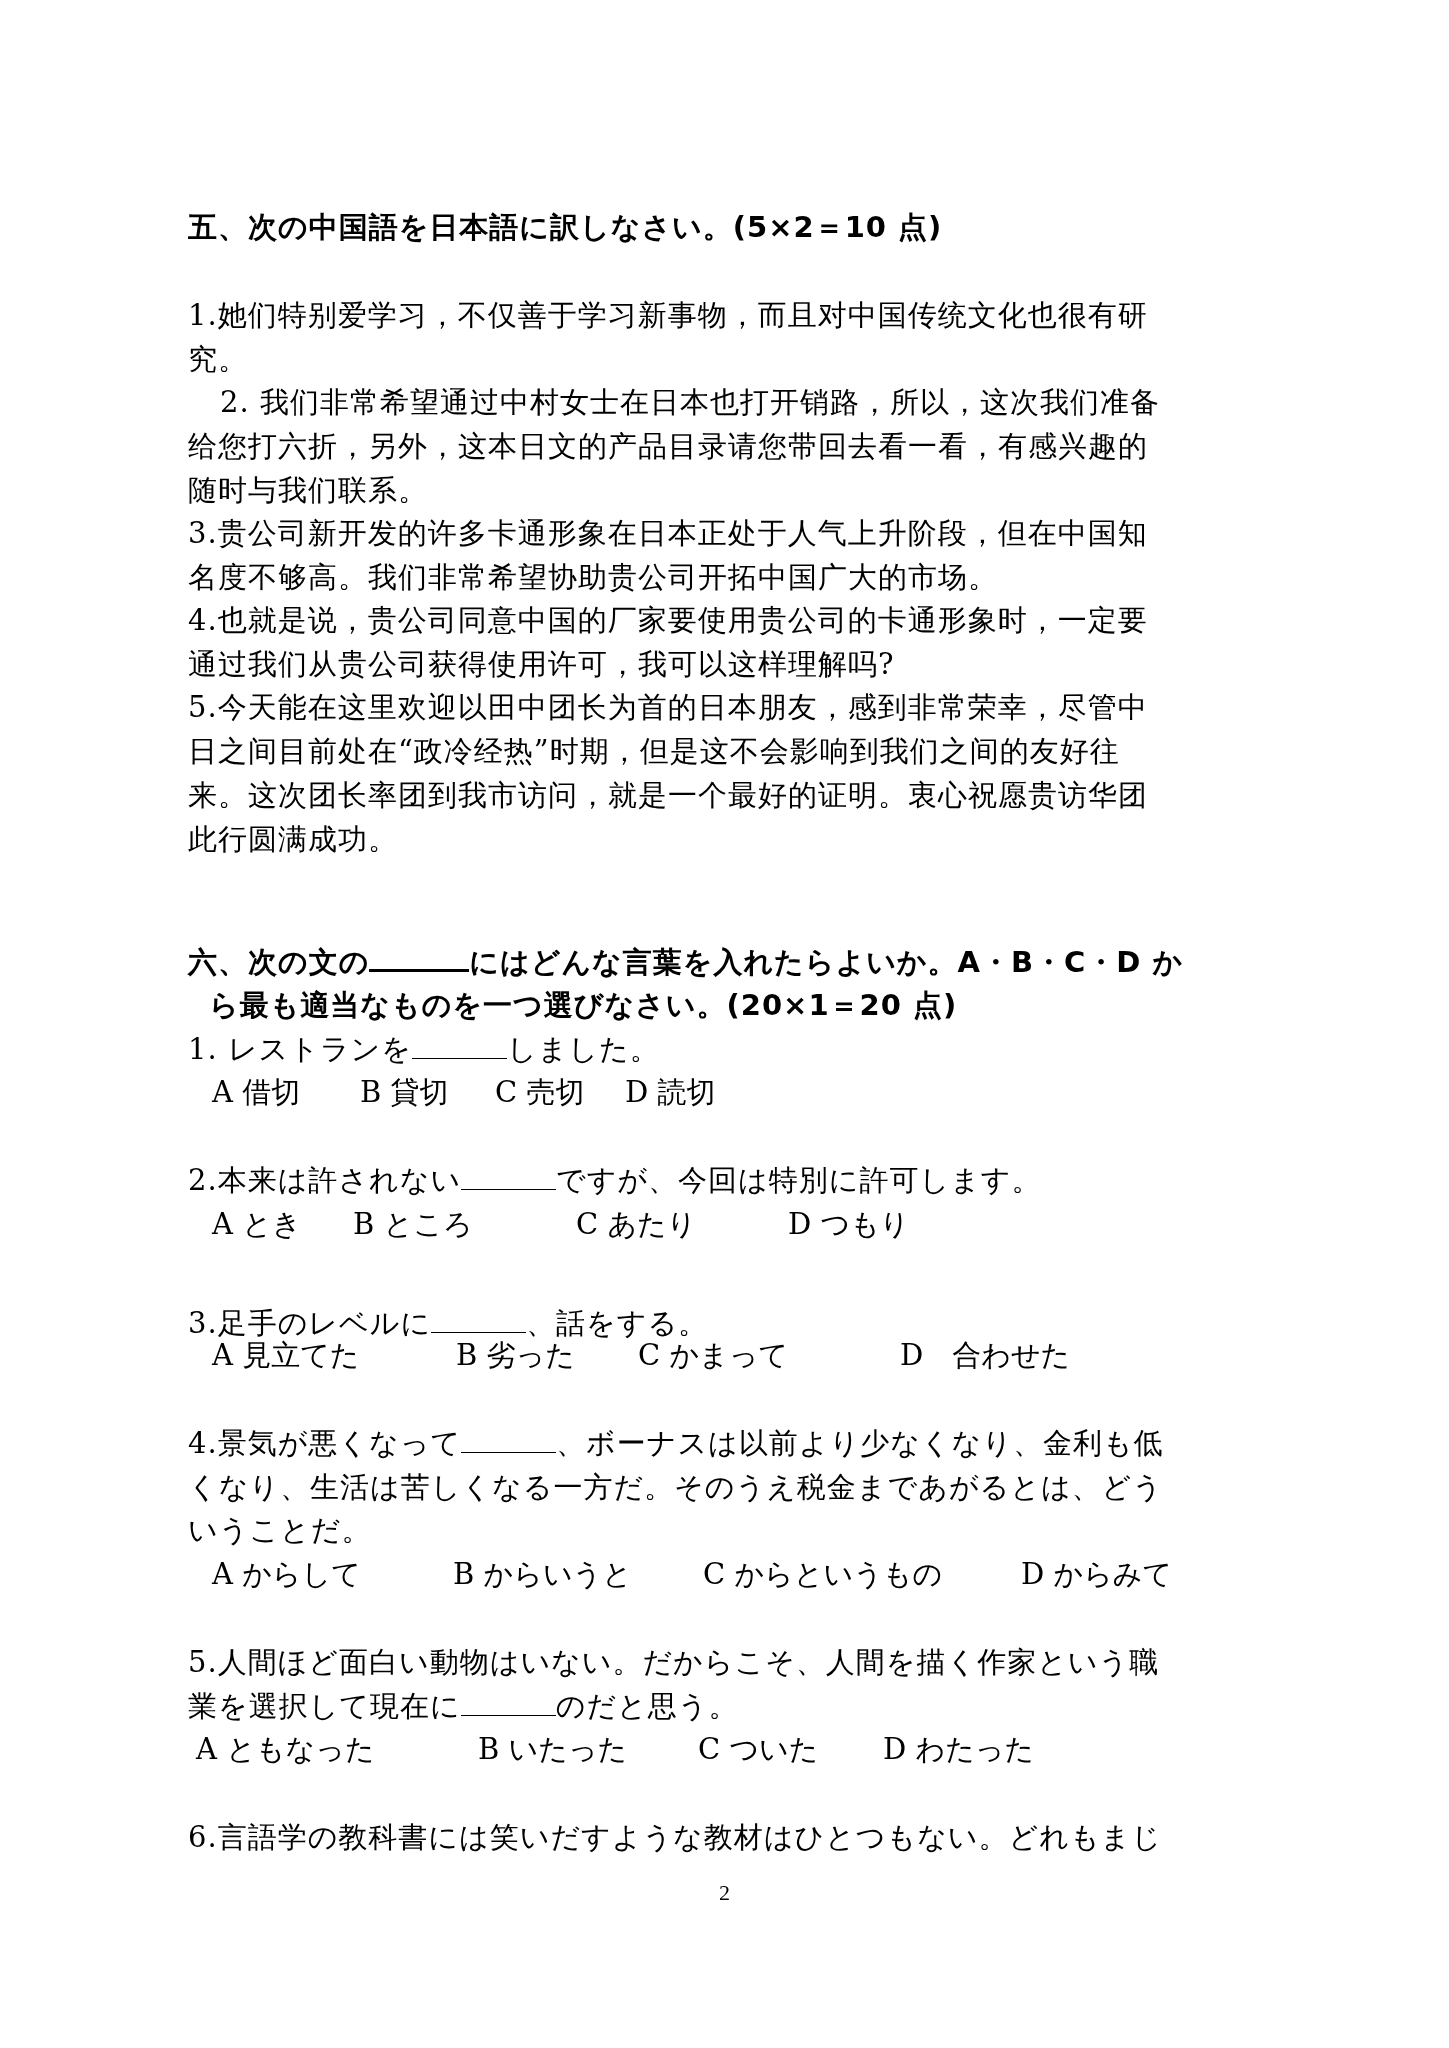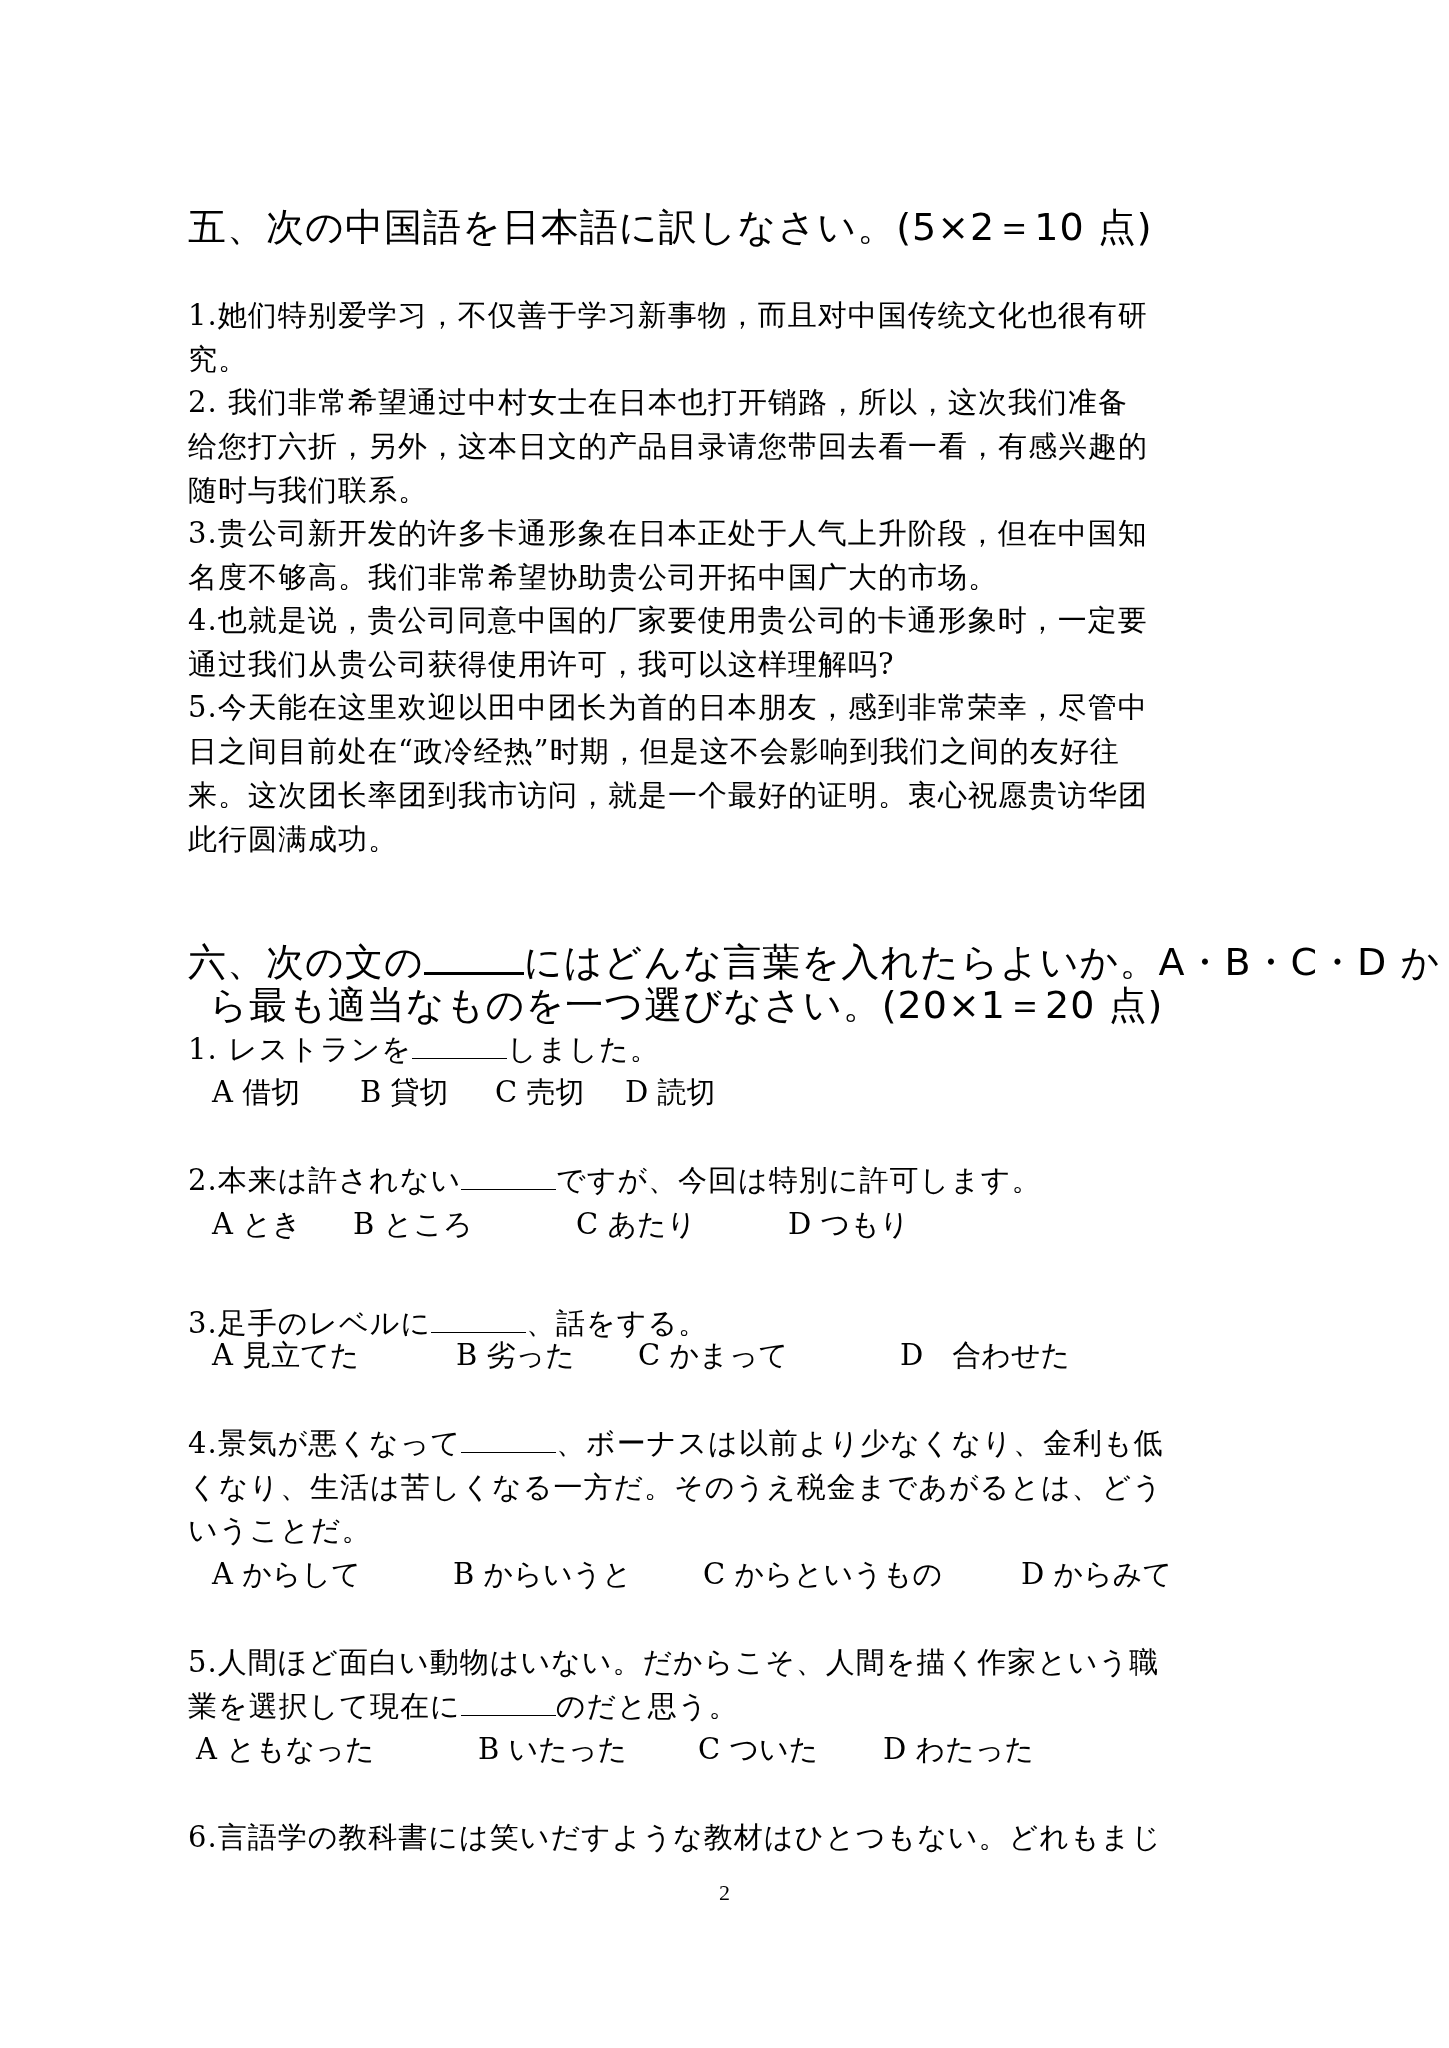--- a/index.html
+++ b/index.html
@@ -3,41 +3,41 @@
   <meta charset="utf-8">
   <style>
     html, body { margin: 0; padding: 0; background: #ffffff; }
     body {
       width: 1449px; height: 2048px; position: relative; overflow: hidden;
       font-family: "DejaVu Serif", "Liberation Serif", serif;
       color: #000;
     }
     .page { position: absolute; left: 188px; top: 0; width: 1080px; }
     .line { position: absolute; left: 0; white-space: nowrap; font-size: 29px; line-height: 44px; letter-spacing: 1px; }
-    .head { font-family: "DejaVu Sans", "Liberation Sans", sans-serif; font-weight: normal; font-size: 38px; letter-spacing: 1px; }
+    .head { font-family: "DejaVu Sans", "Liberation Sans", sans-serif; font-weight: bold; font-size: 29px; letter-spacing: 1px; }
     .blank { display: inline-block; border-bottom: 2px solid #000; height: 28px; vertical-align: baseline; }
     .blank.thick { border-bottom-width: 3px; width: 100px; }
     .blank.thin { width: 95px; border-bottom-width: 1.5px; }
     .opts { position: absolute; left: 0; white-space: nowrap; font-size: 29px; line-height: 44px; }
     .opt { position: absolute; white-space: nowrap; }
     .pagenum { position: absolute; left: 0; width: 1449px; text-align: center; top: 1880px; font-size: 22px; font-family: "Liberation Serif", serif; }
   </style>
 </head>
 <body>
 
 <div class="page">
 
   <div class="line head" style="top:205px;">五、次の中国語を日本語に訳しなさい。(5×2＝10 点)</div>
 
   <div>
     <div class="line" style="top:293px;">1.她们特别爱学习，不仅善于学习新事物，而且对中国传统文化也很有研</div>
     <div class="line" style="top:337px;">究。</div>
   </div>
   <div>
-    <div class="line" style="top:380px;">2. 我们非常希望通过中村女士在日本也打开销路，所以，这次我们准备</div>
+    <div class="line" style="top:380px;margin-left:32px;">2. 我们非常希望通过中村女士在日本也打开销路，所以，这次我们准备</div>
     <div class="line" style="top:424px;">给您打六折，另外，这本日文的产品目录请您带回去看一看，有感兴趣的</div>
     <div class="line" style="top:468px;">随时与我们联系。</div>
   </div>
   <div>
     <div class="line" style="top:511px;">3.贵公司新开发的许多卡通形象在日本正处于人气上升阶段，但在中国知</div>
     <div class="line" style="top:555px;">名度不够高。我们非常希望协助贵公司开拓中国广大的市场。</div>
   </div>
   <div>
     <div class="line" style="top:598px;">4.也就是说，贵公司同意中国的厂家要使用贵公司的卡通形象时，一定要</div>
     <div class="line" style="top:642px;">通过我们从贵公司获得使用许可，我可以这样理解吗?</div>

